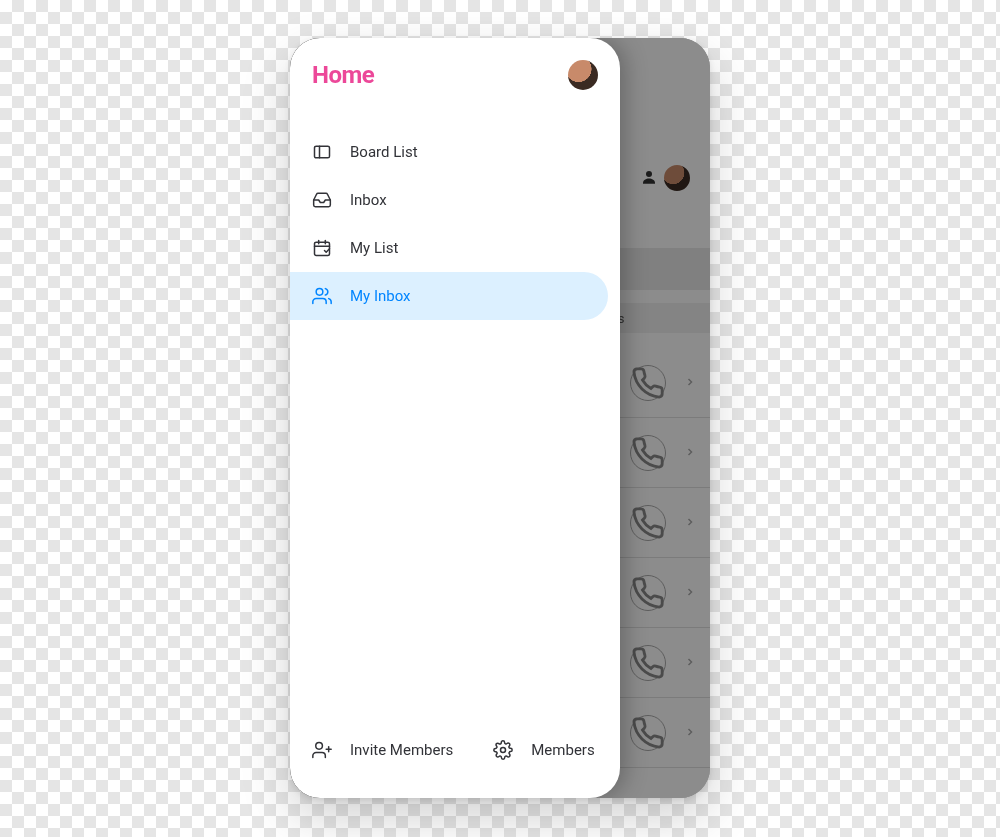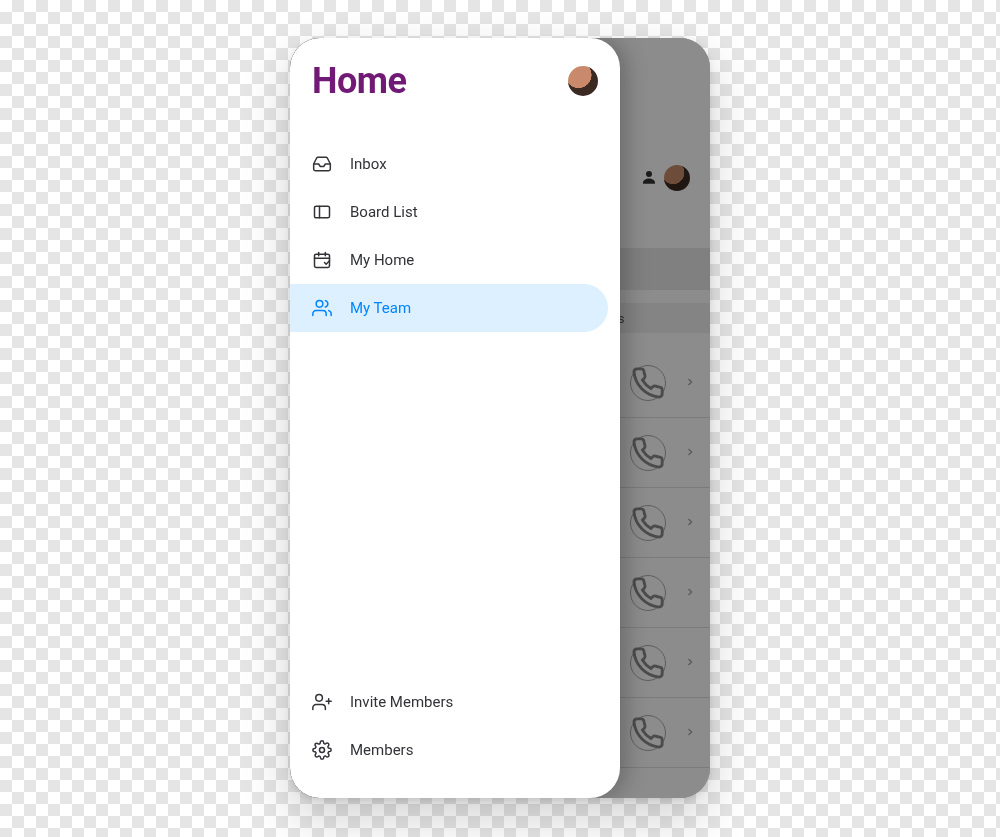--- a/index.html
+++ b/index.html
@@ -59,21 +59,21 @@
       display: flex;
       flex-direction: column;
       padding: 22px 0 18px 0;
     }
     .drawer-header {
       display:flex;
       align-items:center;
       justify-content:space-between;
       padding: 0 22px 10px 22px;
     }
-    .drawer-title { font-size:36px; font-weight:700; color:#701a75; letter-spacing:-0.5px;}
+    .drawer-title { font-size:24px; font-weight:700; color:#ec4899; letter-spacing:-0.5px;}
     .header-avatar { width:30px; height:30px; border-radius:50%; background: radial-gradient(circle at 35% 30%, #c88a6a 0 45%, #3a2a22 46% 100%); }
     .nav-section { padding-top: 28px; display:flex; flex-direction:column; gap:0; }
     .nav-item {
       display:flex;
       align-items:center;
       gap:18px;
       height:48px;
       padding: 0 18px 0 22px;
       font-size:15px;
       color:#323338;
@@ -82,21 +82,21 @@
     }
     .nav-item.active {
       background:#dcf0ff;
       color:#0085ff;
       border-radius: 0 24px 24px 0;
       margin-right: 12px;
     }
     .nav-item.active .icon-wrap { color:#0085ff; }
     .icon-wrap { width:20px; height:20px; color:#323338; display:flex; align-items:center; justify-content:center; flex-shrink:0; }
     .spacer { flex:1; }
-    .footer-section { display:flex; flex-direction:column; padding-bottom:6px;}
+    .footer-section { display:flex; flex-direction:row; padding-bottom:6px;}
     svg { width:100%; height:100%; }
   </style>
 </head>
 <body>
 
 <div class="device">
 
   <div class="bg-screen">
     <div class="bg-content">
       <span class="bg-avatars"></span>
@@ -179,61 +179,61 @@
     <div class="drawer-header">
       <div class="drawer-title">Home</div>
       <div class="header-avatar"></div>
     </div>
 
     <div class="nav-section">
 
       <div class="nav-item">
         <span class="icon-wrap">
           <svg viewBox="0 0 24 24" fill="none" stroke="currentColor" stroke-width="1.8" stroke-linecap="round" stroke-linejoin="round">
+              <rect x="3" y="5" width="18" height="14" rx="2"></rect>
+              <line x1="9" y1="5" x2="9" y2="19"></line>
+            </svg>
+        </span>
+        <span>Board List</span>
+      </div>
+
+      <div class="nav-item">
+        <span class="icon-wrap">
+          <svg viewBox="0 0 24 24" fill="none" stroke="currentColor" stroke-width="1.8" stroke-linecap="round" stroke-linejoin="round">
               <path d="M22 12h-6l-2 3h-4l-2-3H2"></path>
               <path d="M5.45 5.11 2 12v6a2 2 0 0 0 2 2h16a2 2 0 0 0 2-2v-6l-3.45-6.89A2 2 0 0 0 16.76 4H7.24a2 2 0 0 0-1.79 1.11z"></path>
             </svg>
         </span>
         <span>Inbox</span>
-      </div>
-
-      <div class="nav-item">
-        <span class="icon-wrap">
-          <svg viewBox="0 0 24 24" fill="none" stroke="currentColor" stroke-width="1.8" stroke-linecap="round" stroke-linejoin="round">
-              <rect x="3" y="5" width="18" height="14" rx="2"></rect>
-              <line x1="9" y1="5" x2="9" y2="19"></line>
-            </svg>
-        </span>
-        <span>Board List</span>
       </div>
 
       <div class="nav-item">
         <span class="icon-wrap">
           <svg viewBox="0 0 24 24" fill="none" stroke="currentColor" stroke-width="1.8" stroke-linecap="round" stroke-linejoin="round">
               <rect x="3" y="5" width="18" height="16" rx="2"></rect>
               <line x1="16" y1="3" x2="16" y2="7"></line>
               <line x1="8" y1="3" x2="8" y2="7"></line>
               <line x1="3" y1="10" x2="21" y2="10"></line>
               <polyline points="15 15 17 17 21 13"></polyline>
             </svg>
         </span>
-        <span>My Home</span>
+        <span>My List</span>
       </div>
 
 
       <div class="nav-item active">
         <span class="icon-wrap">
           <svg viewBox="0 0 24 24" fill="none" stroke="currentColor" stroke-width="1.8" stroke-linecap="round" stroke-linejoin="round">
               <path d="M17 21v-2a4 4 0 0 0-4-4H5a4 4 0 0 0-4 4v2"></path>
               <circle cx="9" cy="7" r="4"></circle>
               <path d="M23 21v-2a4 4 0 0 0-3-3.87"></path>
               <path d="M16 3.13a4 4 0 0 1 0 7.75"></path>
             </svg>
         </span>
-        <span>My Team</span>
+        <span>My Inbox</span>
       </div>
 
 
     </div>
 
     <div class="spacer"></div>
 
     <div class="footer-section">
 
       <div class="nav-item">

